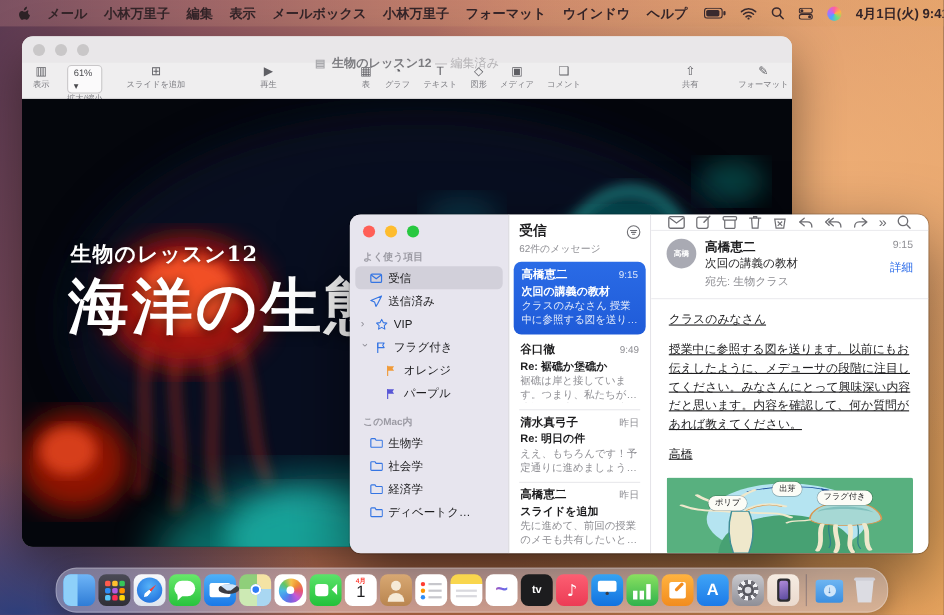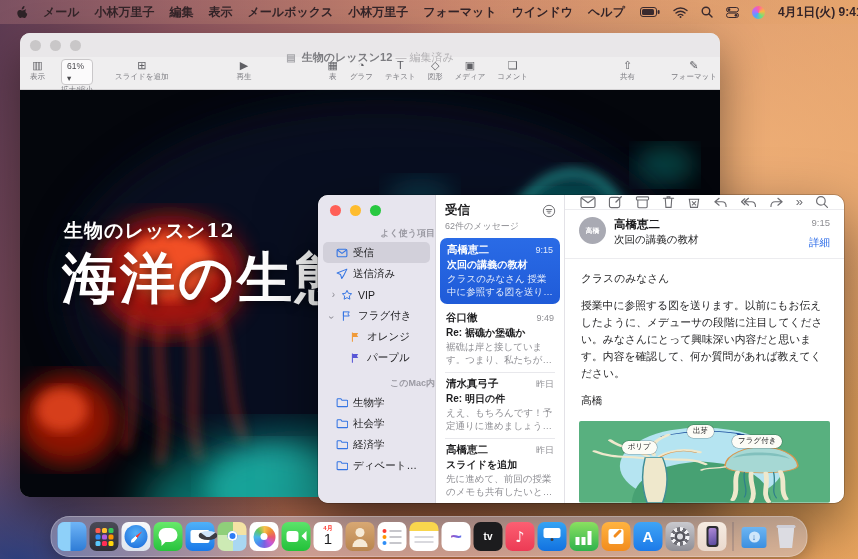--- a/index.html
+++ b/index.html
@@ -42,21 +42,21 @@
   .ksep{width:1px;height:22px;background:#dcdadc;margin:1px 8px 0;}
   .kn-slide{position:relative;height:409px;background:#04060c;overflow:hidden;}
   .kn-slide svg{position:absolute;inset:0;}
   .slide-kicker{position:absolute;left:44px;top:128px;color:#fff;font-family:"DejaVu Serif","Liberation Serif",serif;
     font-size:19px;font-weight:700;letter-spacing:1px;text-shadow:0 1px 6px rgba(0,0,0,.6);}
   .slide-title{position:absolute;left:42px;top:152px;color:#fff;font-family:"DejaVu Serif","Liberation Serif",serif;
     font-size:55px;font-weight:700;letter-spacing:3px;text-shadow:0 2px 10px rgba(0,0,0,.6);}
   
   .mailwin{position:absolute;left:318px;top:195px;width:526px;height:308px;border-radius:10px;overflow:hidden;
     display:flex;box-shadow:0 24px 60px rgba(0,0,0,.5);background:#fff;outline:1px solid rgba(0,0,0,.18);}
-  .sidebar{width:117px;flex:none;background:#e7e5ee;font-size:10.5px;color:#1c1c1e;text-align:right;}
+  .sidebar{width:144px;flex:none;background:#e7e5ee;font-size:10.5px;color:#1c1c1e;}
   .m-lights{display:flex;gap:9px;padding:10px 0 2px 12px;}
   .m-lights .tl.r{background:#ff5f57}.m-lights .tl.y{background:#febc2e}.m-lights .tl.g{background:#28c840}
   .sb-sec{font-size:9px;color:#9b9aa3;font-weight:700;margin:9px 0 2px 12px;white-space:nowrap;}
   .si{display:flex;align-items:center;gap:5px;height:21px;padding:0 6px 0 12px;margin:0 5px;border-radius:5px;white-space:nowrap;}
   .si.sel{background:#d2d0da;}
   .si .sic{color:#3575e3;display:flex;width:13px;justify-content:center;flex:none;}
   .si .chev{color:#8e8d96;font-size:10px;width:7px;margin-left:-7px;flex:none;display:inline-block;}
   .si .chev.down{transform:rotate(90deg);}
   .si.indent{padding-left:26px;}
   .lbl{overflow:hidden;text-overflow:ellipsis;}
@@ -88,21 +88,21 @@
   .avatar{width:27px;height:27px;border-radius:50%;background:#a9aab3;color:#fff;font-size:7px;font-weight:700;
     display:flex;align-items:center;justify-content:center;flex:none;}
   .rd-mid{flex:1;min-width:0;}
   .rd-name{font-size:11.5px;font-weight:700;color:#1d1d1f;}
   .rd-subj{font-size:10.5px;color:#1d1d1f;margin-top:1px;}
   .rd-to{font-size:10px;color:#8e8e93;margin-top:2px;}
   .rd-right{display:flex;flex-direction:column;align-items:flex-end;flex:none;}
   .rd-time{font-size:9.5px;color:#8e8e93;}
   .rd-details{font-size:10.5px;color:#2567e8;margin-top:8px;}
   .rd-body{padding:11px 16px 0;font-size:10.8px;color:#1d1d1f;line-height:1.58;}
-  .rd-body p{margin:0 0 10px;}
+  .rd-body p{margin:0 0 10px;text-decoration:underline;}
   .diagram{position:relative;margin:2px 14px 0;height:178px;border-radius:2px;overflow:hidden;}
   .diagram svg{position:absolute;inset:0;}
   .dg-pill{position:absolute;background:#fcfcf6;border-radius:8px;padding:1px 6px 2px;font-size:7.5px;color:#1d1d1f;
     box-shadow:0 0 0 .5px rgba(0,0,0,.3);white-space:nowrap;}
   
   .dock{position:absolute;left:50%;bottom:2px;transform:translateX(-50%);height:41px;border-radius:19px;
     background:rgba(215,218,242,.40);box-shadow:inset 0 0 0 1px rgba(255,255,255,.25), 0 6px 18px rgba(0,0,0,.25);
     display:flex;align-items:center;gap:3px;padding:0 7px;}
   .di{width:29px;height:29px;border-radius:7px;position:relative;flex:none;}
   .di .dtx{position:absolute;inset:0;display:flex;align-items:center;justify-content:center;color:#fff;font-weight:700;}
@@ -543,20 +543,21 @@
               <circle cx="6.3" cy="6.3" r="4.6" fill="none" stroke="currentColor" stroke-width="1.3"></circle>
               <path d="M9.8 9.8l3.5 3.5" stroke="currentColor" stroke-width="1.3" stroke-linecap="round"></path>
             </svg>
           </span>
       </div>
       <div class="rd-head">
         <div class="avatar">高橋</div>
         <div class="rd-mid">
           <div class="rd-name">高橋恵二</div>
           <div class="rd-subj">次回の講義の教材</div>
+          <div class="rd-to">宛先: 生物クラス</div>
         </div>
         <div class="rd-right">
           <span class="rd-time">9:15</span>
           <span class="rd-details">詳細</span>
         </div>
       </div>
       <div class="rd-body">
         <p>クラスのみなさん</p>
         <p>授業中に参照する図を送ります。以前にもお伝えしたように、メデューサの段階に注目してください。みなさんにとって興味深い内容だと思います。内容を確認して、何か質問があれば教えてください。</p>
         <p>高橋</p>

